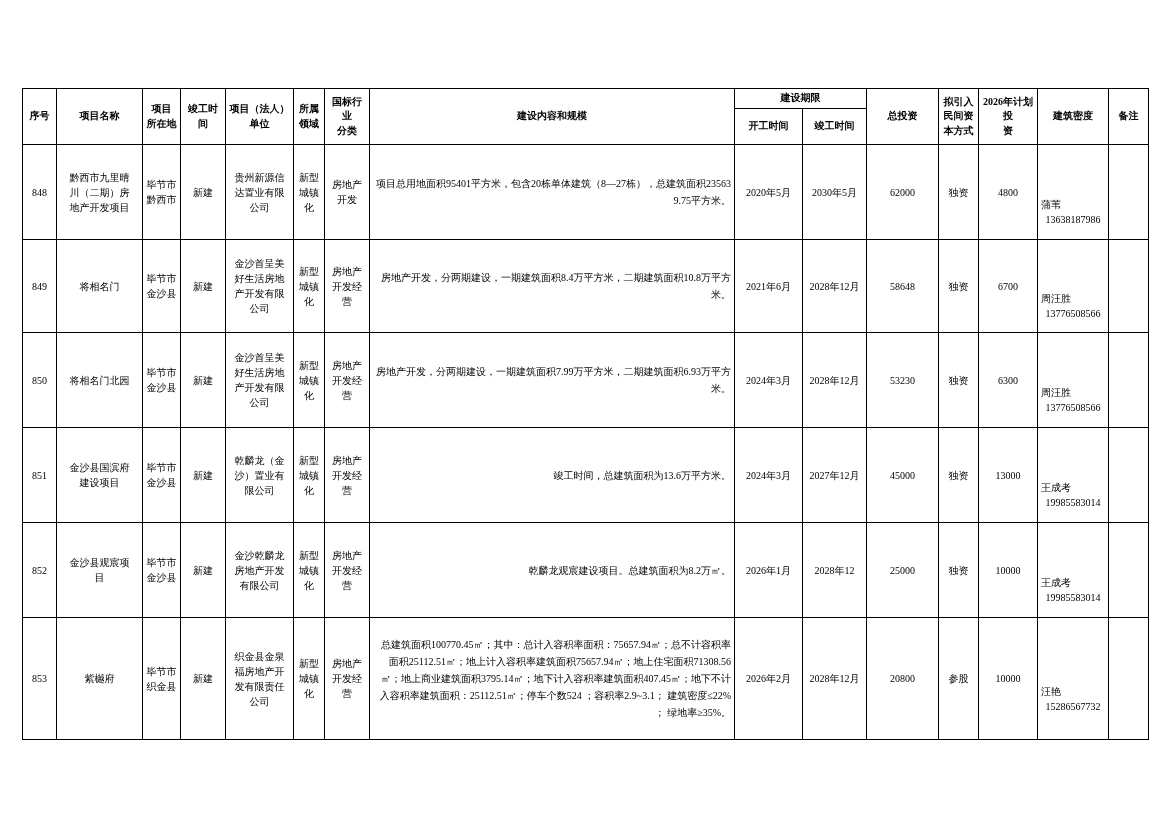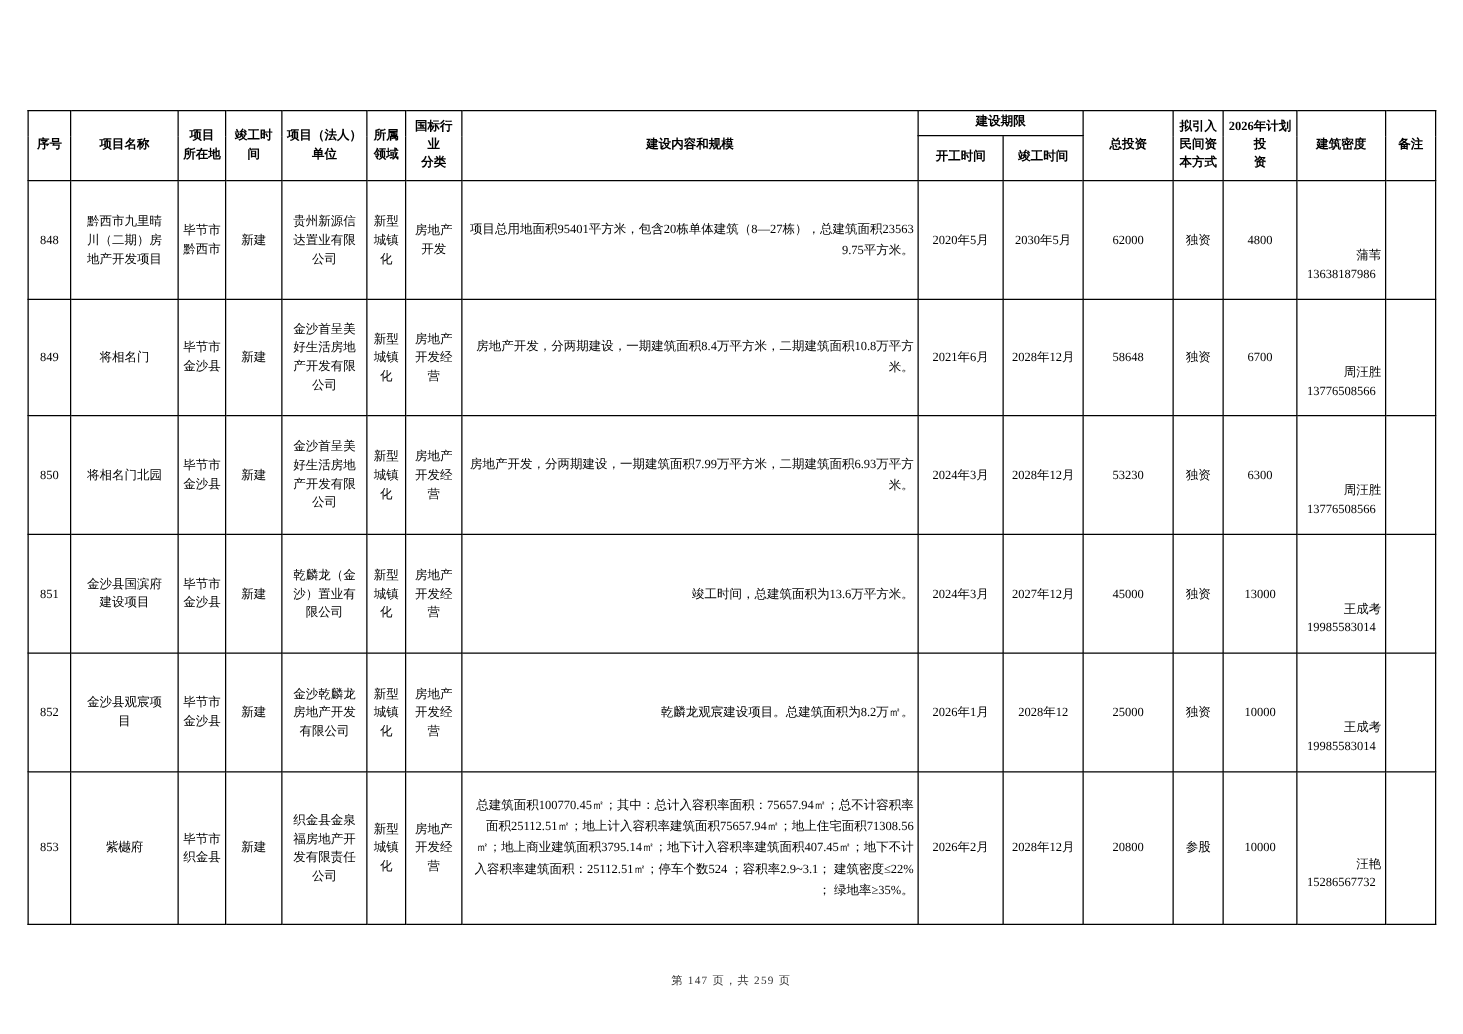--- a/index.html
+++ b/index.html
@@ -48,21 +48,21 @@
   }
   td.content {
     text-align: right;
     padding: 4px 8px;
     line-height: 1.7;
     font-size: 10px;
     word-break: break-all;
   }
   tr.hdr1 { height: 20px; }
   tr.hdr2 { height: 36px; }
-  .contact-name { display: block; text-align: right; margin-top: 40px; }
+  .contact-name { display: block; text-align: left; margin-top: 40px; }
   .contact-phone { display: block; text-align: center; }
   .footer {
     position: absolute;
     left: 0;
     top: 778px;
     width: 1170px;
     text-align: center;
     font-size: 9px;
     color: #333333;
     letter-spacing: 1px;
@@ -274,14 +274,13 @@
         <td class="c">20800</td>
         <td class="c">参股</td>
         <td class="c">10000</td>
         <td class="c"><span class="contact-name">汪艳</span><span class="contact-phone">15286567732</span></td>
         <td class="c"></td>
       </tr>
 
     </tbody>
   </table>
 
-  <div class="footer">第 147 页，共 259 页</div>
 </div>
 
 </body></html>

